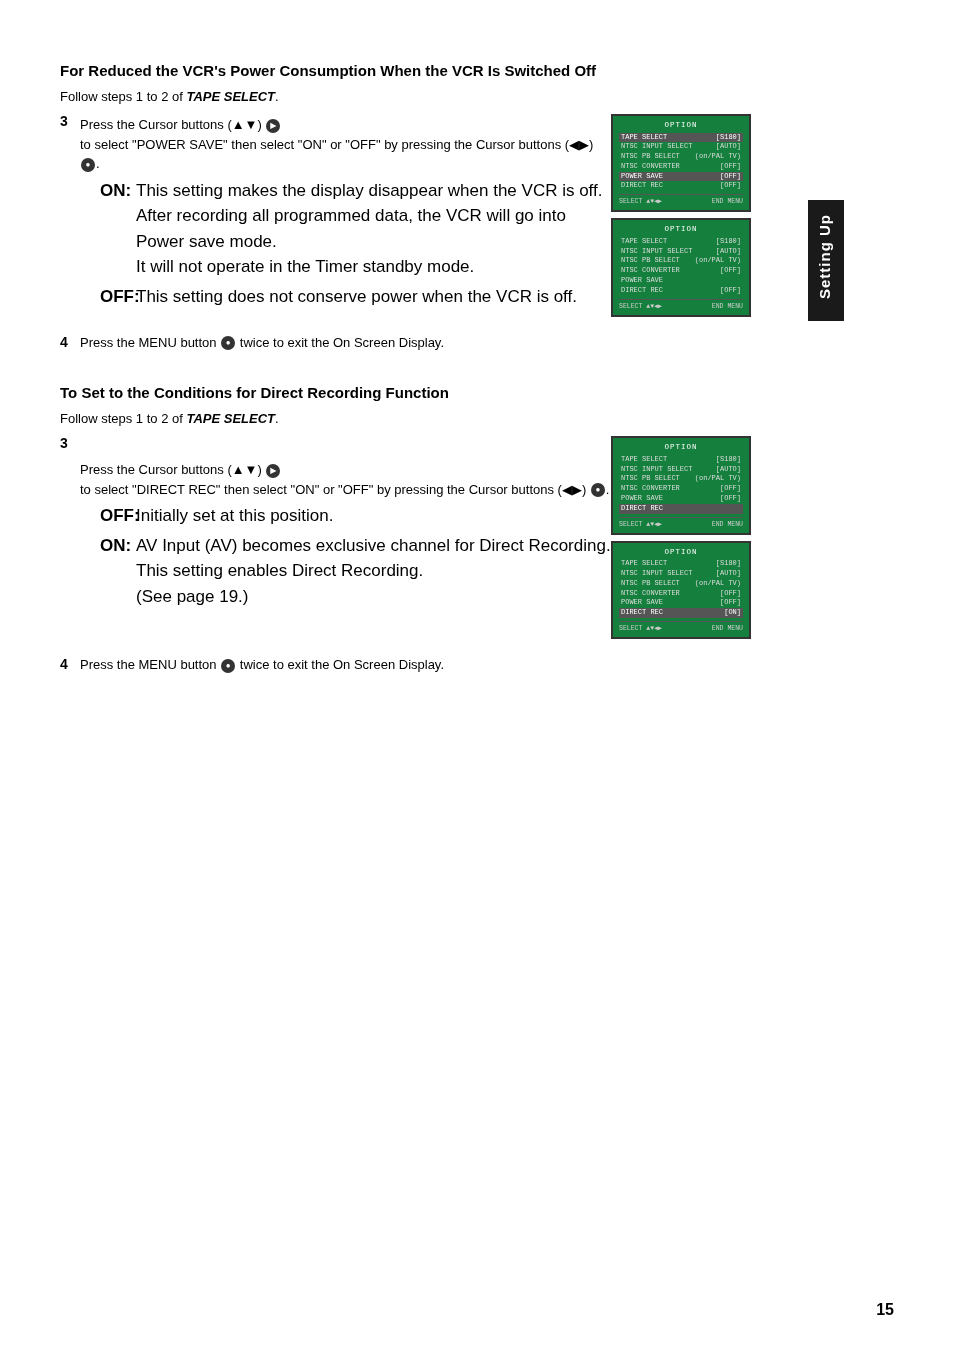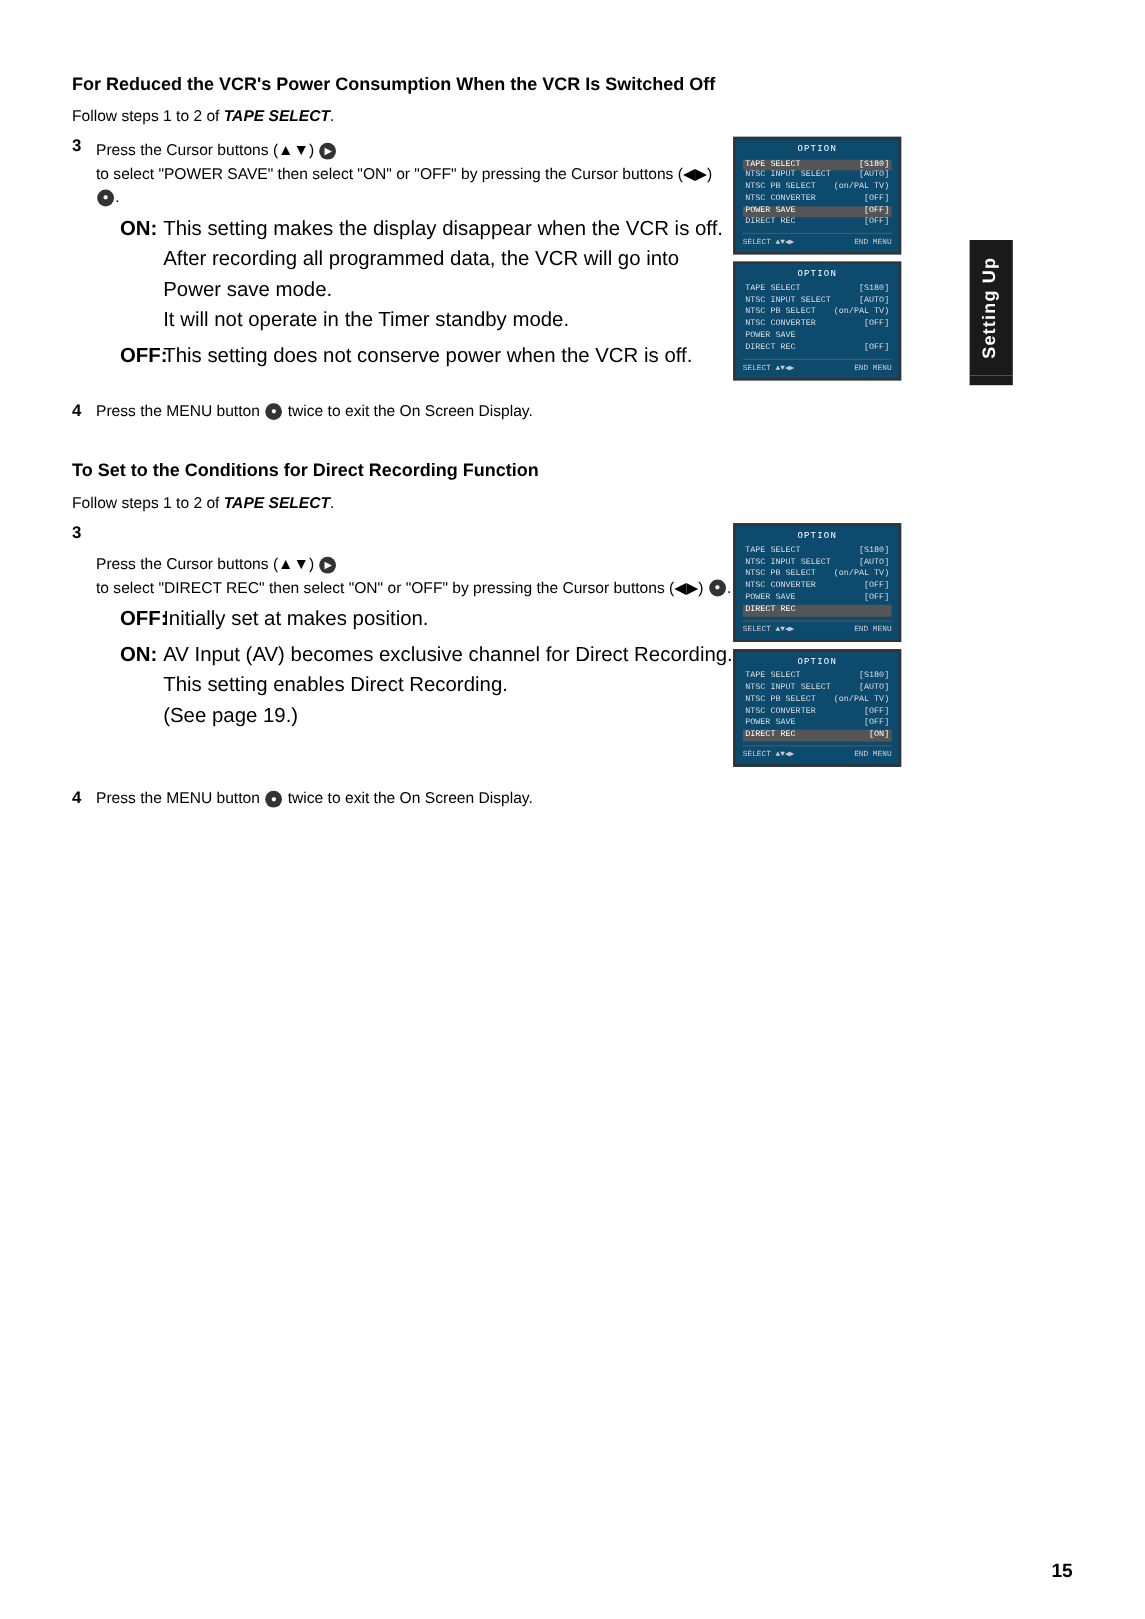--- a/index.html
+++ b/index.html
@@ -119,21 +119,21 @@
     }
     .step-images-col {
       display: flex;
       flex-direction: column;
       gap: 6px;
       margin-top: 2px;
     }
     
     .screen-mockup {
       width: 140px;
-      background: #0c4a6e;
+      background: #15803d;
       border: 2px solid #333;
       padding: 4px 6px;
       font-family: 'Courier New', monospace;
       font-size: 7.5px;
       color: #fff;
       line-height: 1.4;
     }
     .screen-title {
       text-align: center;
       font-size: 7.5px;
@@ -330,21 +330,21 @@
               <div class="step-text">
                 <span>Press the Cursor buttons (▲▼) </span><span class="circle-btn">▶</span>
               </div>
               <div class="step-text">
                 <span>to select "DIRECT REC" then select "ON" or "OFF" by pressing the Cursor buttons (◀▶) </span><span class="circle-btn">●</span>.
               </div>
 
               <div class="sub-items">
                 <div class="sub-item">
                   <span class="sub-label">OFF:</span>
-                  <span class="sub-text">Initially set at makes position.</span>
+                  <span class="sub-text">Initially set at this position.</span>
                 </div>
                 <div class="sub-item">
                   <span class="sub-label">ON:</span>
                   <div class="sub-text">
                     <div>AV Input (AV) becomes exclusive channel for Direct Recording.</div>
                     <div>This setting enables Direct Recording.</div>
                     <div>(See page 19.)</div>
                     <div></div>
                   </div>
                 </div>

